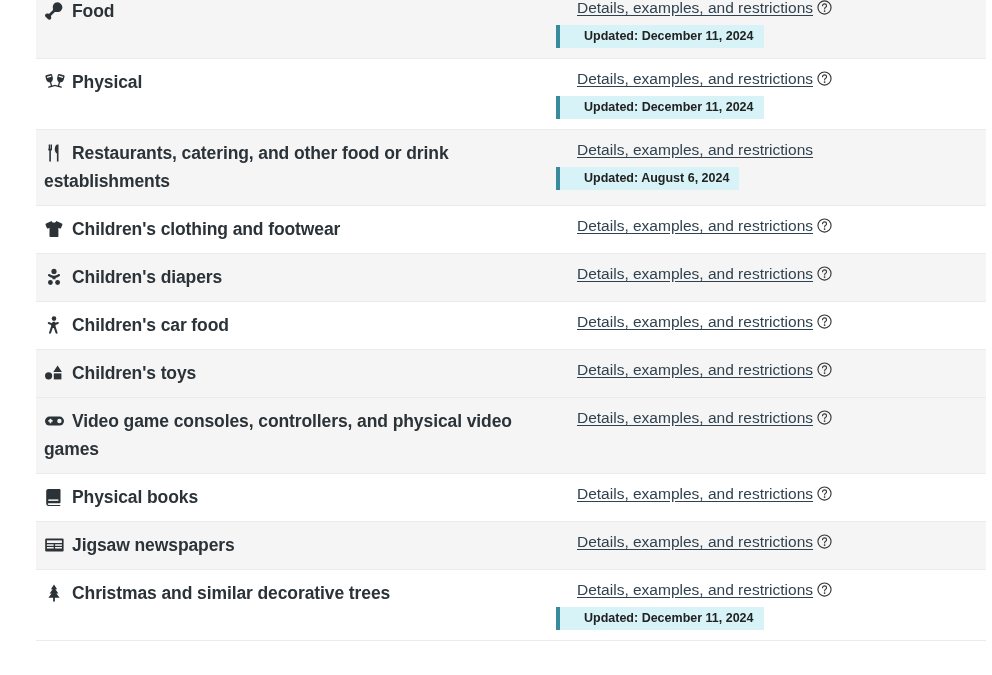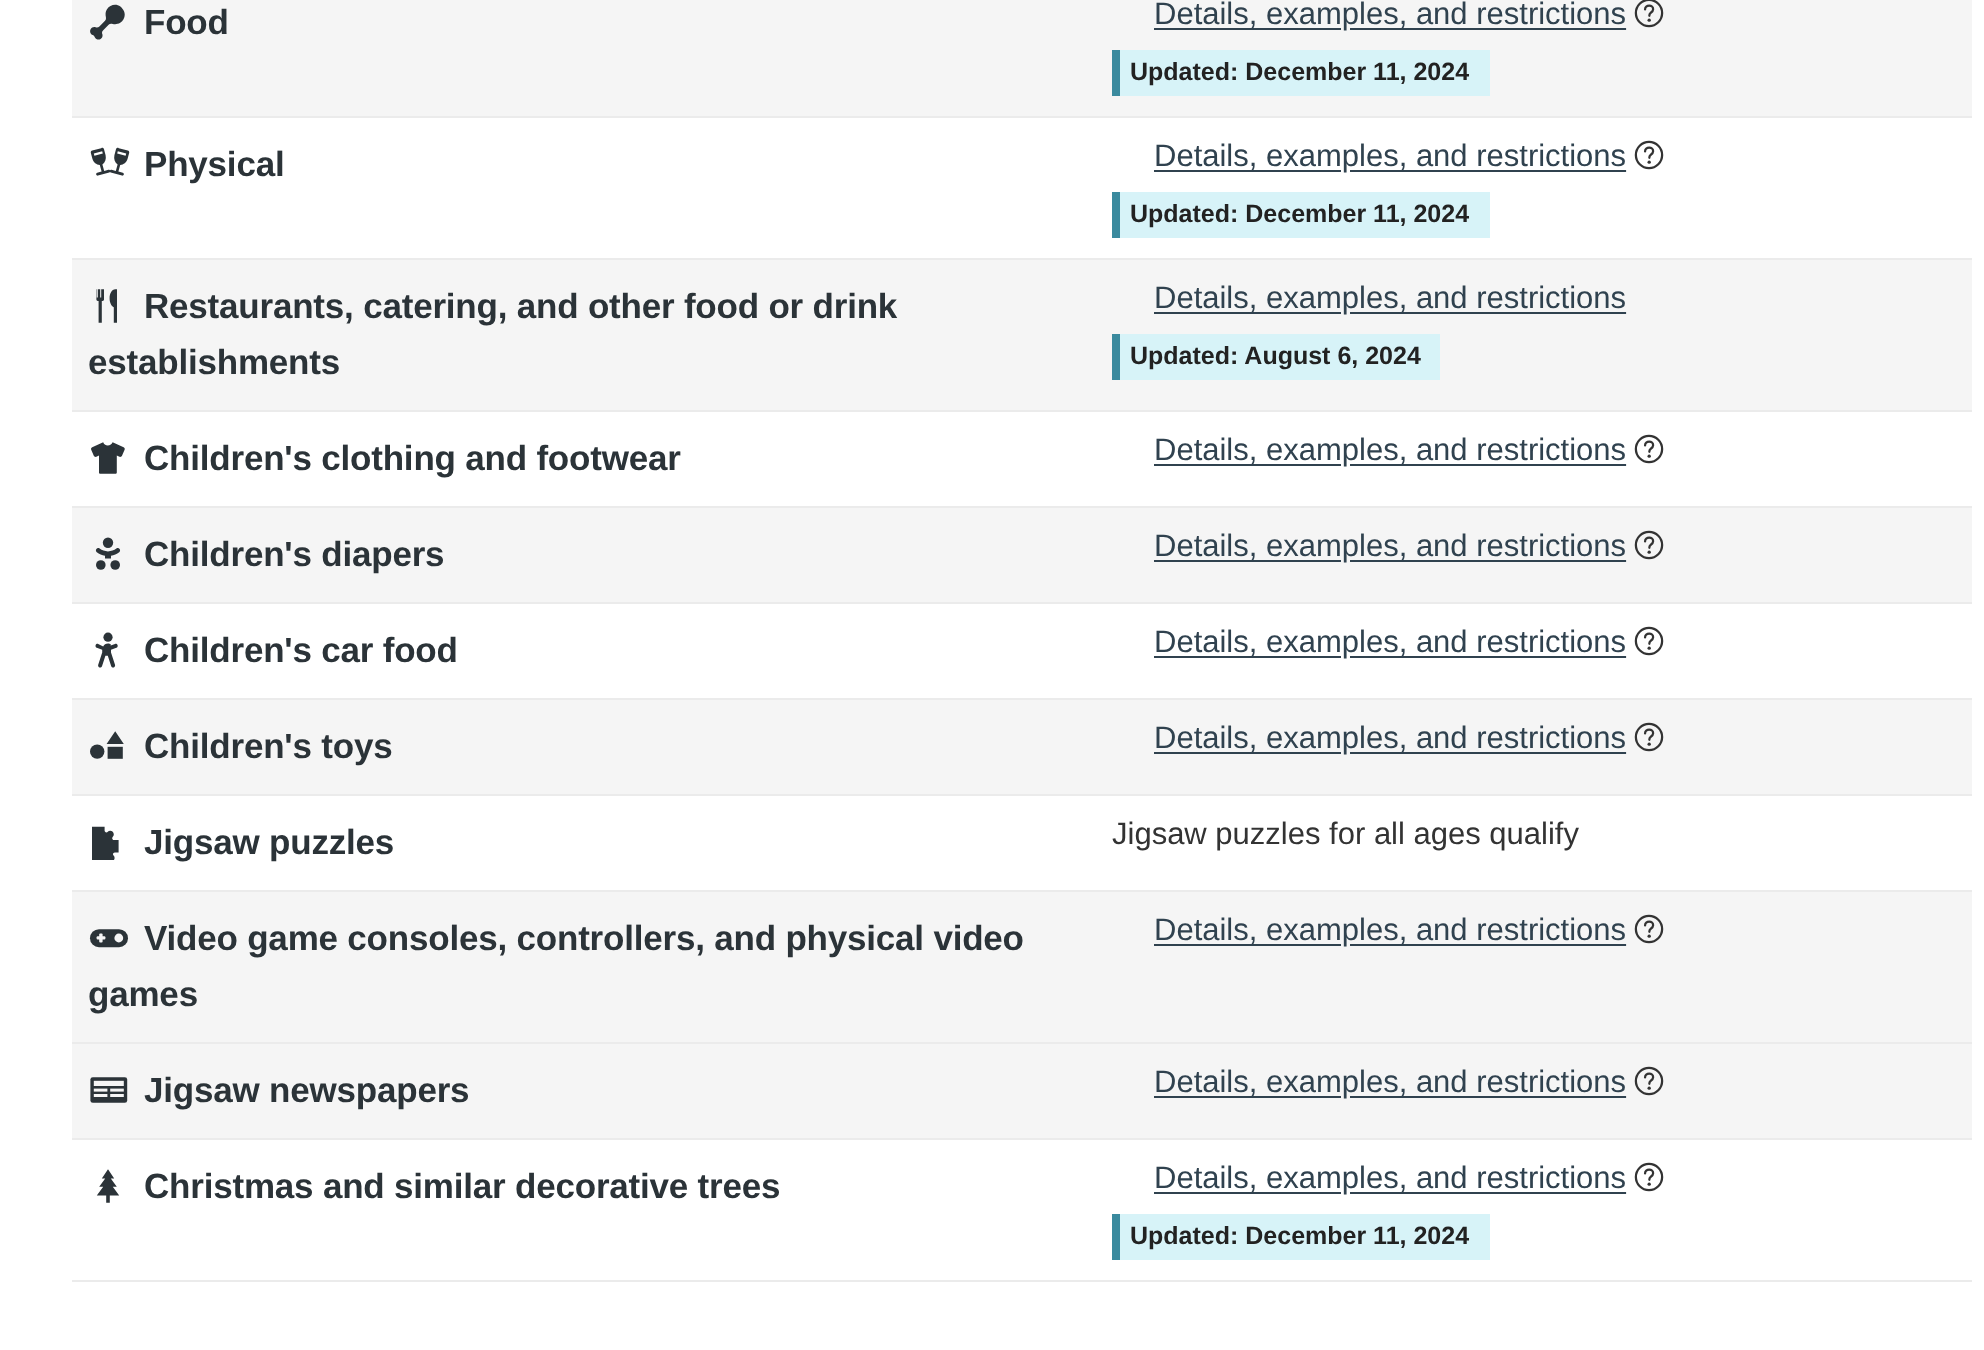--- a/index.html
+++ b/index.html
@@ -96,21 +96,21 @@
     margin-left: 4px;
     vertical-align: -2px;
     cursor: pointer;
   }
 
   .updated-badge {
     display: inline-block;
     margin-top: 6px;
     background: #d7f3f8;
     border-left: 4px solid #3a8a9e;
-    padding: 3px 10px 4px 5px;
+    padding: 3px 10px 4px 24px;
     font-size: 12.5px;
     font-weight: 700;
     color: #222222;
     line-height: 16px;
     white-space: nowrap;
   }
 </style>
 </head>
 <body>
 
@@ -216,38 +216,43 @@
                 </svg></span><span>Children's toys</span></div>
           </td>
           <td class="col-detail">
             <div><span class="detail-link">Details, examples, and restrictions</span><span class="help-icon"><svg viewBox="0 0 16 16" width="15" height="15">
                   <circle cx="8" cy="8" r="7" fill="none" stroke="#333" stroke-width="1.2"></circle>
                   <path d="M5.9 6.1c0-1.2 1-2 2.2-2s2.1.8 2.1 1.9c0 1-.6 1.4-1.3 1.9-.5.4-.7.7-.7 1.3v.3" fill="none" stroke="#333" stroke-width="1.2" stroke-linecap="round"></path>
                   <circle cx="8.1" cy="11.8" r="0.9" fill="#333"></circle>
                 </svg></span></div>
           </td>
         </tr>
-        <tr class="plain">
-          <td class="col-item">
-            <div class="item-label"><span class="ico"><svg width="22" height="18" viewBox="0 0 22 18">
-                  <path fill="#2b3338" d="M2 1.4h6.3v1.9c0 .5.4.9.9.9.3 0 .5-.1.7-.3.3-.3.7-.5 1.2-.5 1 0 1.8.8 1.8 1.8 0 .5-.2.9-.5 1.2-.2.2-.3.4-.3.7 0 .5.4.9.9.9h2.3v6.2h-1.9c-.5 0-.9.4-.9.9 0 .3.1.5.3.7.3.3.5.7.5 1.2 0 1-.8 1.8-1.8 1.8-.5 0-.9-.2-1.2-.5-.2-.2-.4-.3-.7-.3-.5 0-.9.4-.9.9v1.9H2V1.4z"></path>
-                </svg></span><span>Jigsaw puzzles</span></div>
-          </td>
-          <td class="col-detail">
-            <div><span class="detail-plain">Jigsaw puzzles for all ages qualify</span></div>
-          </td>
-        </tr>
         <tr class="stripe">
           <td class="col-item">
             <div class="item-label"><span class="ico"><svg width="22" height="18" viewBox="0 0 22 18">
                   <rect x="1" y="4.6" width="19" height="9" rx="4.5" fill="#2b3338"></rect>
                   <rect x="4.3" y="8.1" width="4.4" height="1.7" rx="0.5" fill="#f5f5f5"></rect>
                   <rect x="5.6" y="6.8" width="1.7" height="4.4" rx="0.5" fill="#f5f5f5"></rect>
                   <circle cx="15.4" cy="9" r="2.2" fill="#f5f5f5"></circle>
                 </svg></span><span>Video game consoles, controllers, and physical video games</span></div>
+          </td>
+          <td class="col-detail">
+            <div><span class="detail-link">Details, examples, and restrictions</span><span class="help-icon"><svg viewBox="0 0 16 16" width="15" height="15">
+                  <circle cx="8" cy="8" r="7" fill="none" stroke="#333" stroke-width="1.2"></circle>
+                  <path d="M5.9 6.1c0-1.2 1-2 2.2-2s2.1.8 2.1 1.9c0 1-.6 1.4-1.3 1.9-.5.4-.7.7-.7 1.3v.3" fill="none" stroke="#333" stroke-width="1.2" stroke-linecap="round"></path>
+                  <circle cx="8.1" cy="11.8" r="0.9" fill="#333"></circle>
+                </svg></span></div>
+          </td>
+        </tr>
+        <tr class="plain">
+          <td class="col-item">
+            <div class="item-label"><span class="ico"><svg width="22" height="18" viewBox="0 0 22 18">
+                  <path fill="#2b3338" d="M4 .9h11.4c.6 0 1.1.5 1.1 1.1v12.2c0 .6-.5 1.1-1.1 1.1H4.8c-.6 0-1.1.3-1.1.8 0 .5.5.8 1.1.8h10.6c.6 0 1.1.5 1.1 1.1H4.4c-1.2 0-2.2-1-2.2-2.2V3.1C2.2 1.9 3.2.9 4 .9z"></path>
+                  <rect x="4.3" y="11.4" width="10.1" height="1.5" fill="#f5f5f5"></rect>
+                </svg></span><span>Physical books</span></div>
           </td>
           <td class="col-detail">
             <div><span class="detail-link">Details, examples, and restrictions</span><span class="help-icon"><svg viewBox="0 0 16 16" width="15" height="15">
                   <circle cx="8" cy="8" r="7" fill="none" stroke="#333" stroke-width="1.2"></circle>
                   <path d="M5.9 6.1c0-1.2 1-2 2.2-2s2.1.8 2.1 1.9c0 1-.6 1.4-1.3 1.9-.5.4-.7.7-.7 1.3v.3" fill="none" stroke="#333" stroke-width="1.2" stroke-linecap="round"></path>
                   <circle cx="8.1" cy="11.8" r="0.9" fill="#333"></circle>
                 </svg></span></div>
           </td>
         </tr>
         <tr class="stripe">

